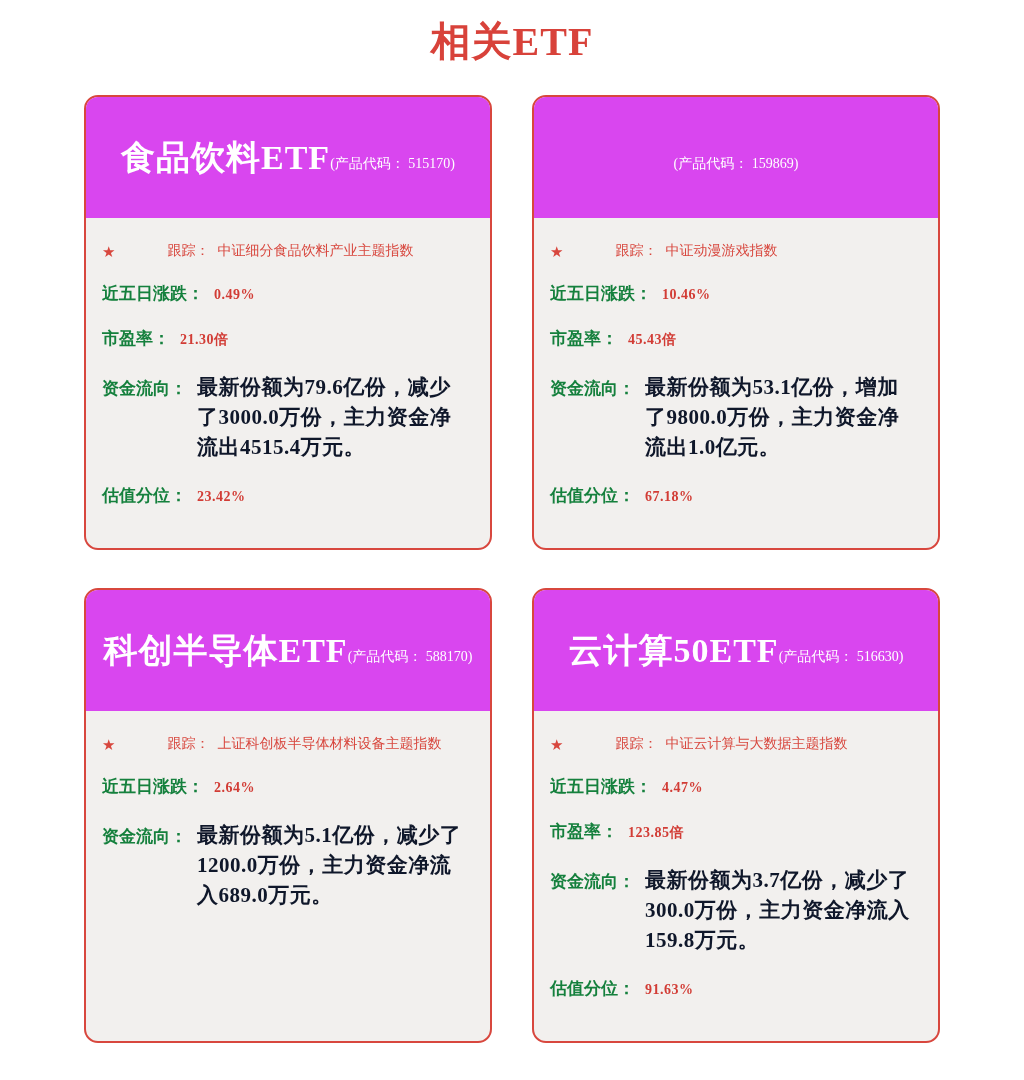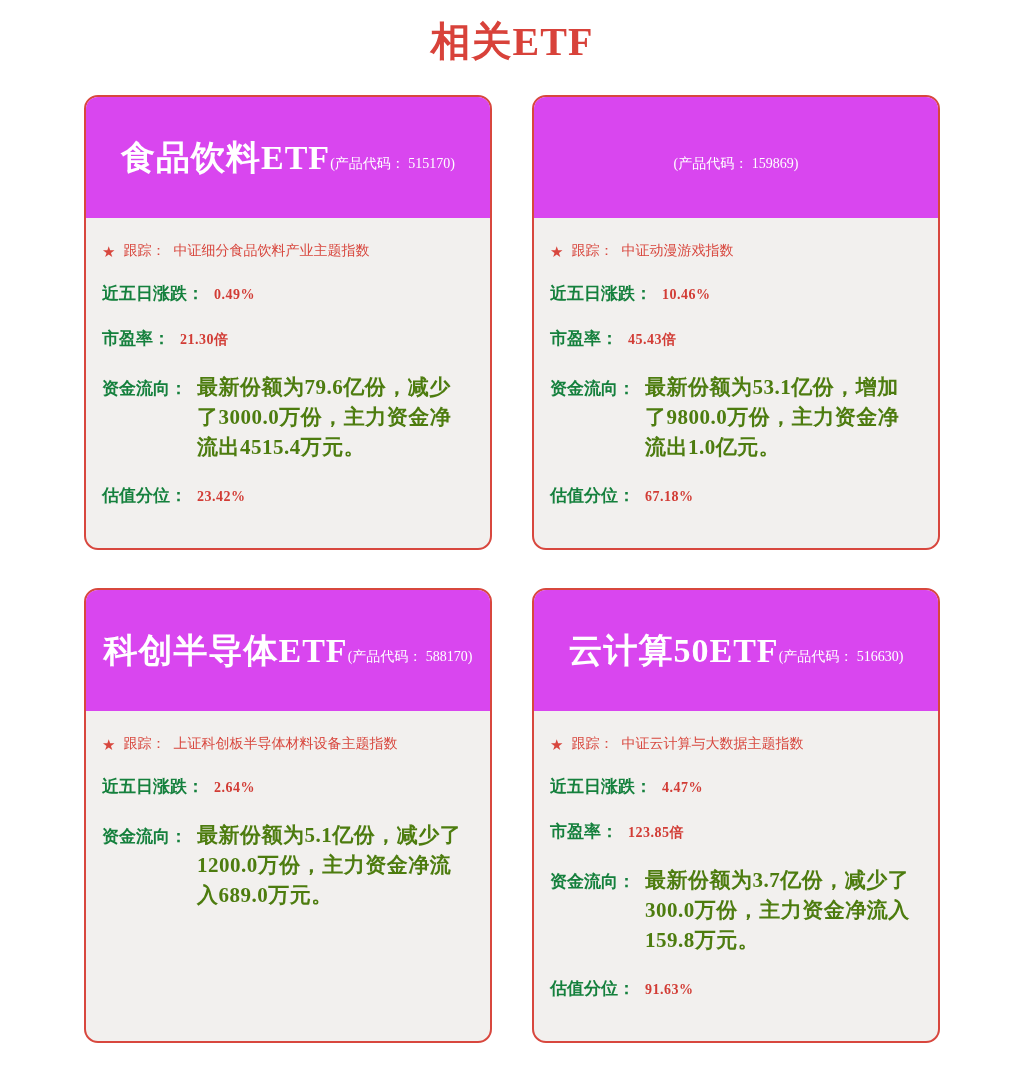--- a/index.html
+++ b/index.html
@@ -70,21 +70,21 @@
     color: #d8473e;
     font-size: 14px;
     display: flex;
     align-items: center;
   }
   .star-icon {
     font-size: 15px;
     margin-right: 8px;
     line-height: 1;
   }
-  .track-label { margin-right: 8px; }
+  .track-label { margin-right: 8px; margin-left: 44px; }
 
   .stat-row {
     display: flex;
     align-items: baseline;
     margin-top: 22px;
   }
   .stat-label {
     color: #15803d;
     font-weight: bold;
     font-size: 17px;
@@ -93,21 +93,21 @@
   }
   .stat-value {
     color: #d23c35;
     font-family: "Liberation Serif", serif;
     font-weight: bold;
     font-size: 14px;
     margin-left: 10px;
     letter-spacing: 0.5px;
   }
   .stat-row.flow .stat-value {
-    color: #4d7c0f;
+    color: #0f172a;
     flex: 1 1 auto;
     font-size: 21px;
     line-height: 30px;
   }
 </style>
 </head>
 <body>
 
 <div class="page">
 

